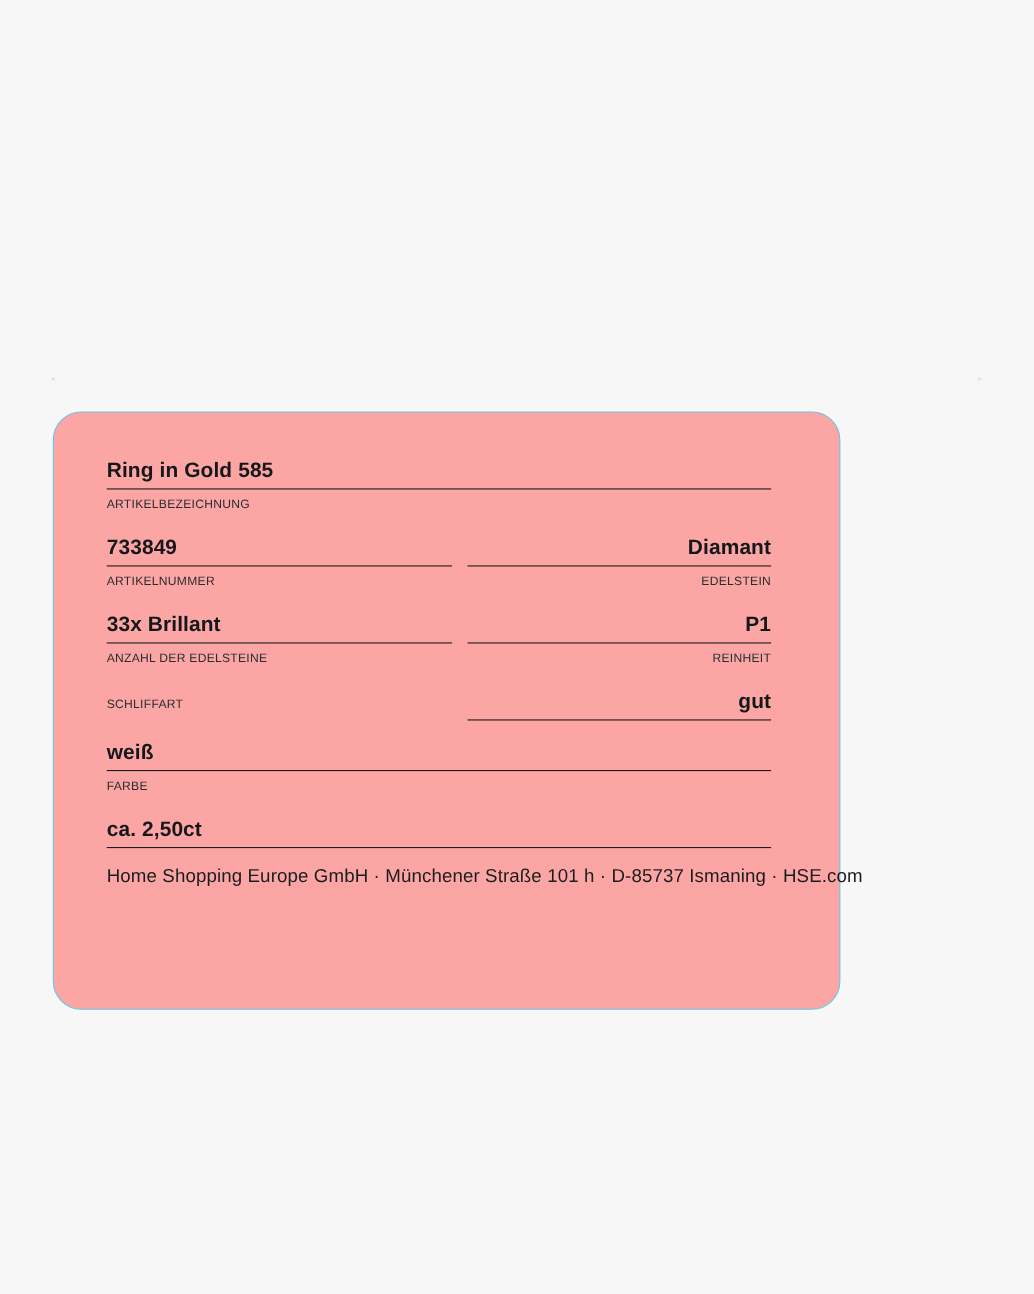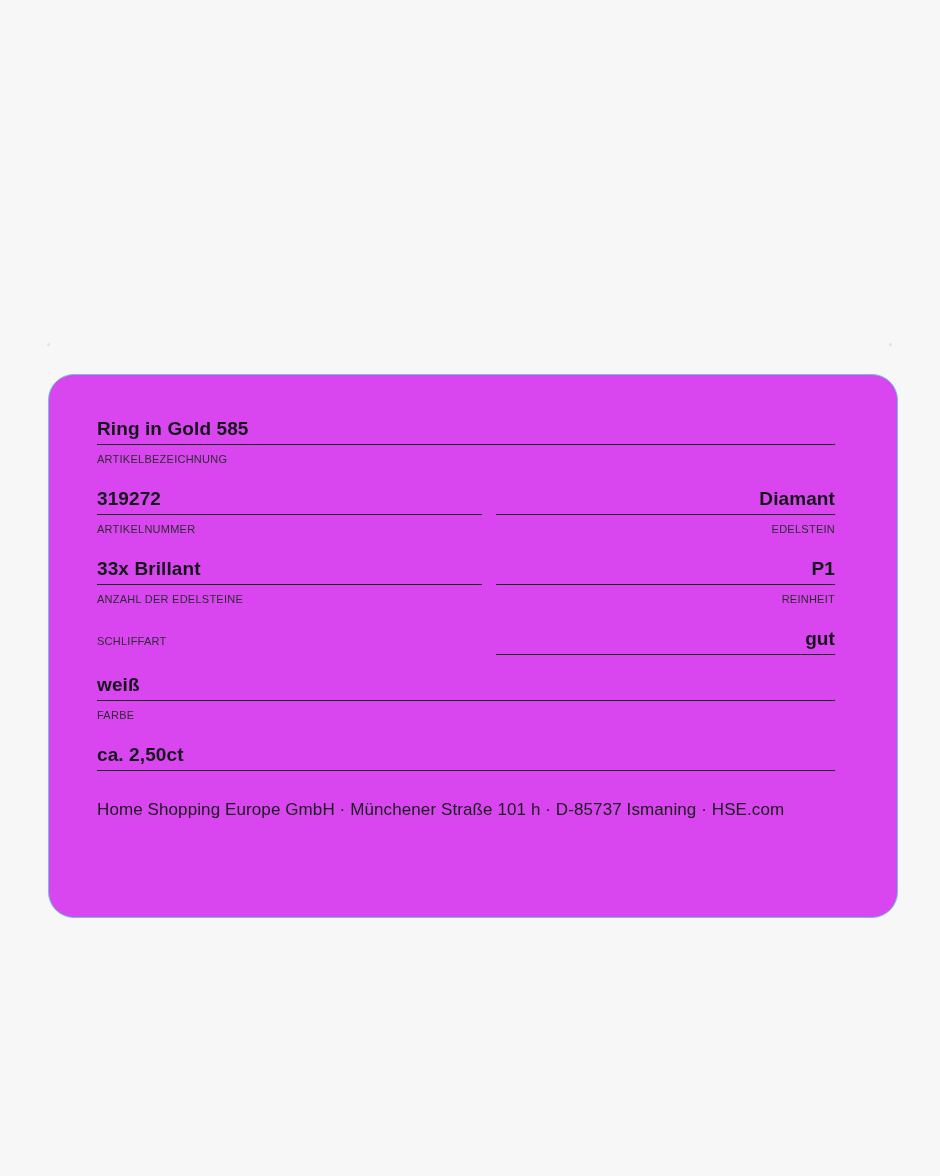--- a/index.html
+++ b/index.html
@@ -12,24 +12,24 @@
     background: #f7f7f7;
     font-family: "Liberation Sans", sans-serif;
     position: relative;
     overflow: hidden;
   }
 
   .certificate-card {
     position: absolute;
     left: 48px;
     top: 374px;
-    width: 850px;
+    width: 716px;
     height: 544px;
     box-sizing: border-box;
-    background: #d946ef;
+    background: #fca5a5;
     border: 1.5px solid #6cc4e0;
     border-radius: 26px;
   }
 
   .card-inner {
     position: absolute;
     left: 48px;
     right: 48px;
     top: 42px;
   }
@@ -69,21 +69,21 @@
     color: #2a2d2f;
     line-height: 20px;
     letter-spacing: 0.25px;
     white-space: nowrap;
     padding-top: 4px;
   }
 
   .row-gap { height: 18px; }
 
   .footer-note {
-    margin-top: 28px;
+    margin-top: 15px;
     font-size: 17px;
     color: #1a1c1e;
     line-height: 22px;
     letter-spacing: 0.1px;
     white-space: nowrap;
   }
 
   .faint-mark {
     position: absolute;
     width: 3px;
@@ -106,21 +106,21 @@
     <div class="spec-row">
       <div class="spec-cell full">
         <div class="spec-value">Ring in Gold 585</div>
         <div class="spec-label">ARTIKELBEZEICHNUNG</div>
       </div>
     </div>
     <div class="row-gap"></div>
 
     <div class="spec-row">
       <div class="spec-cell left">
-        <div class="spec-value">319272</div>
+        <div class="spec-value">733849</div>
         <div class="spec-label">ARTIKELNUMMER</div>
       </div>
       <div class="spec-cell right">
         <div class="spec-value">Diamant</div>
         <div class="spec-label">EDELSTEIN</div>
       </div>
     </div>
     <div class="row-gap"></div>
 
     <div class="spec-row">

